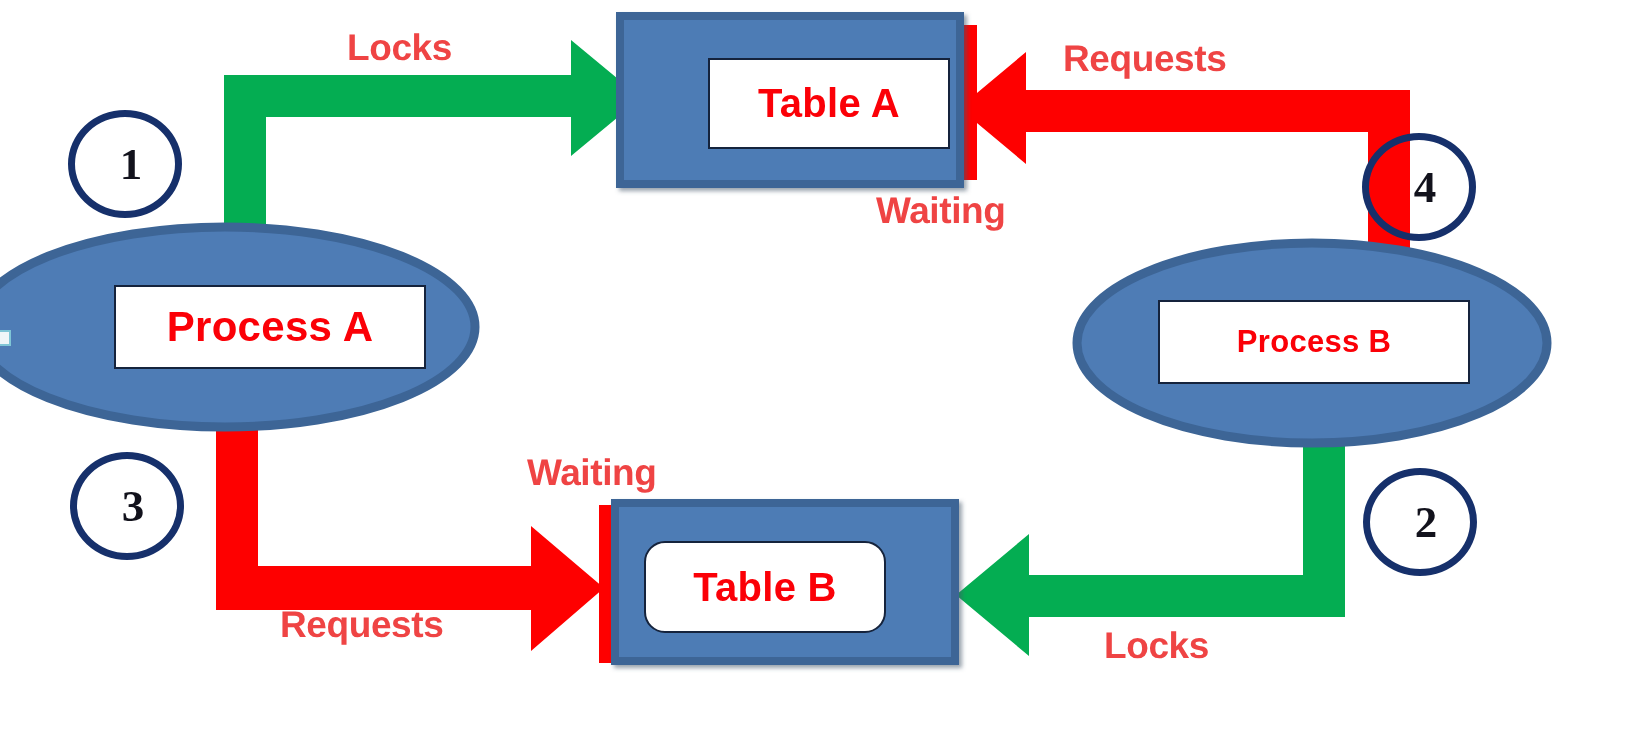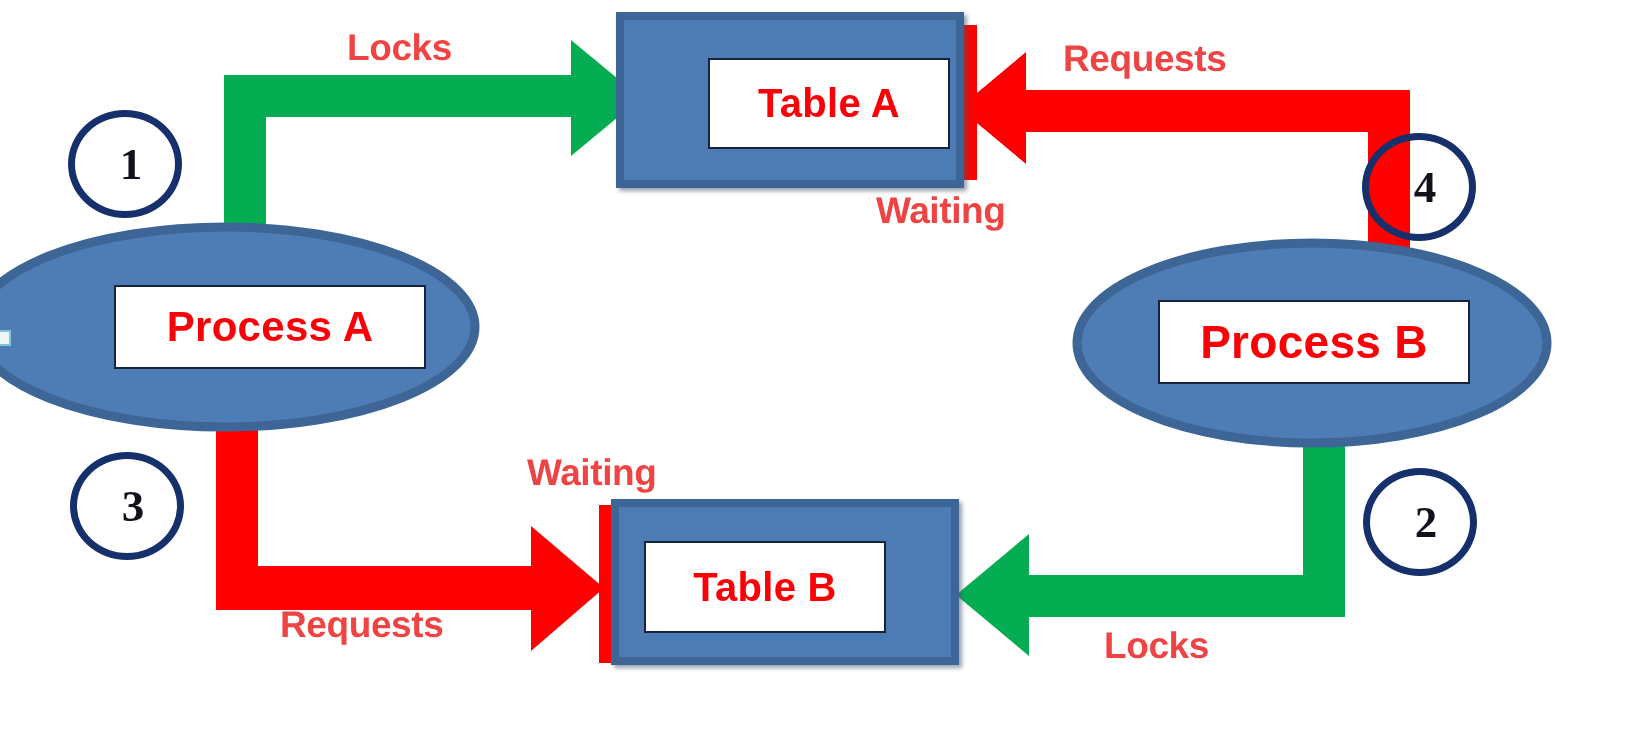--- a/index.html
+++ b/index.html
@@ -36,23 +36,23 @@
     align-items: center;
     justify-content: center;
     color: #fb0007;
     font-weight: bold;
     font-family: "Liberation Sans", sans-serif;
     letter-spacing: 0.3px;
     box-sizing: border-box;
     z-index: 40;
   }
   #table-a-label   { left: 708px; top: 58px;  width: 242px; height: 91px;  font-size: 40px; }
-  #table-b-label   { left: 644px; top: 541px; width: 242px; height: 92px;  font-size: 40px; }
+  #table-b-label   { left: 644px; top: 541px; width: 242px; height: 92px;  font-size: 40px; border-radius: 21px; }
   #process-a-label { left: 74px;  top: 285px; width: 312px; height: 84px;  font-size: 42px; margin-left: 40px; }
-  #process-b-label { left: 1158px;top: 300px; width: 312px; height: 84px;  font-size: 46px; }
+  #process-b-label { left: 1158px;top: 300px; width: 312px; height: 84px;  font-size: 31px; }
 
   
   .edge-label {
     position: absolute;
     color: #ef4444;
     font-weight: bold;
     font-size: 37px;
     font-family: "Liberation Sans", sans-serif;
     white-space: nowrap;
     letter-spacing: -0.4px;

